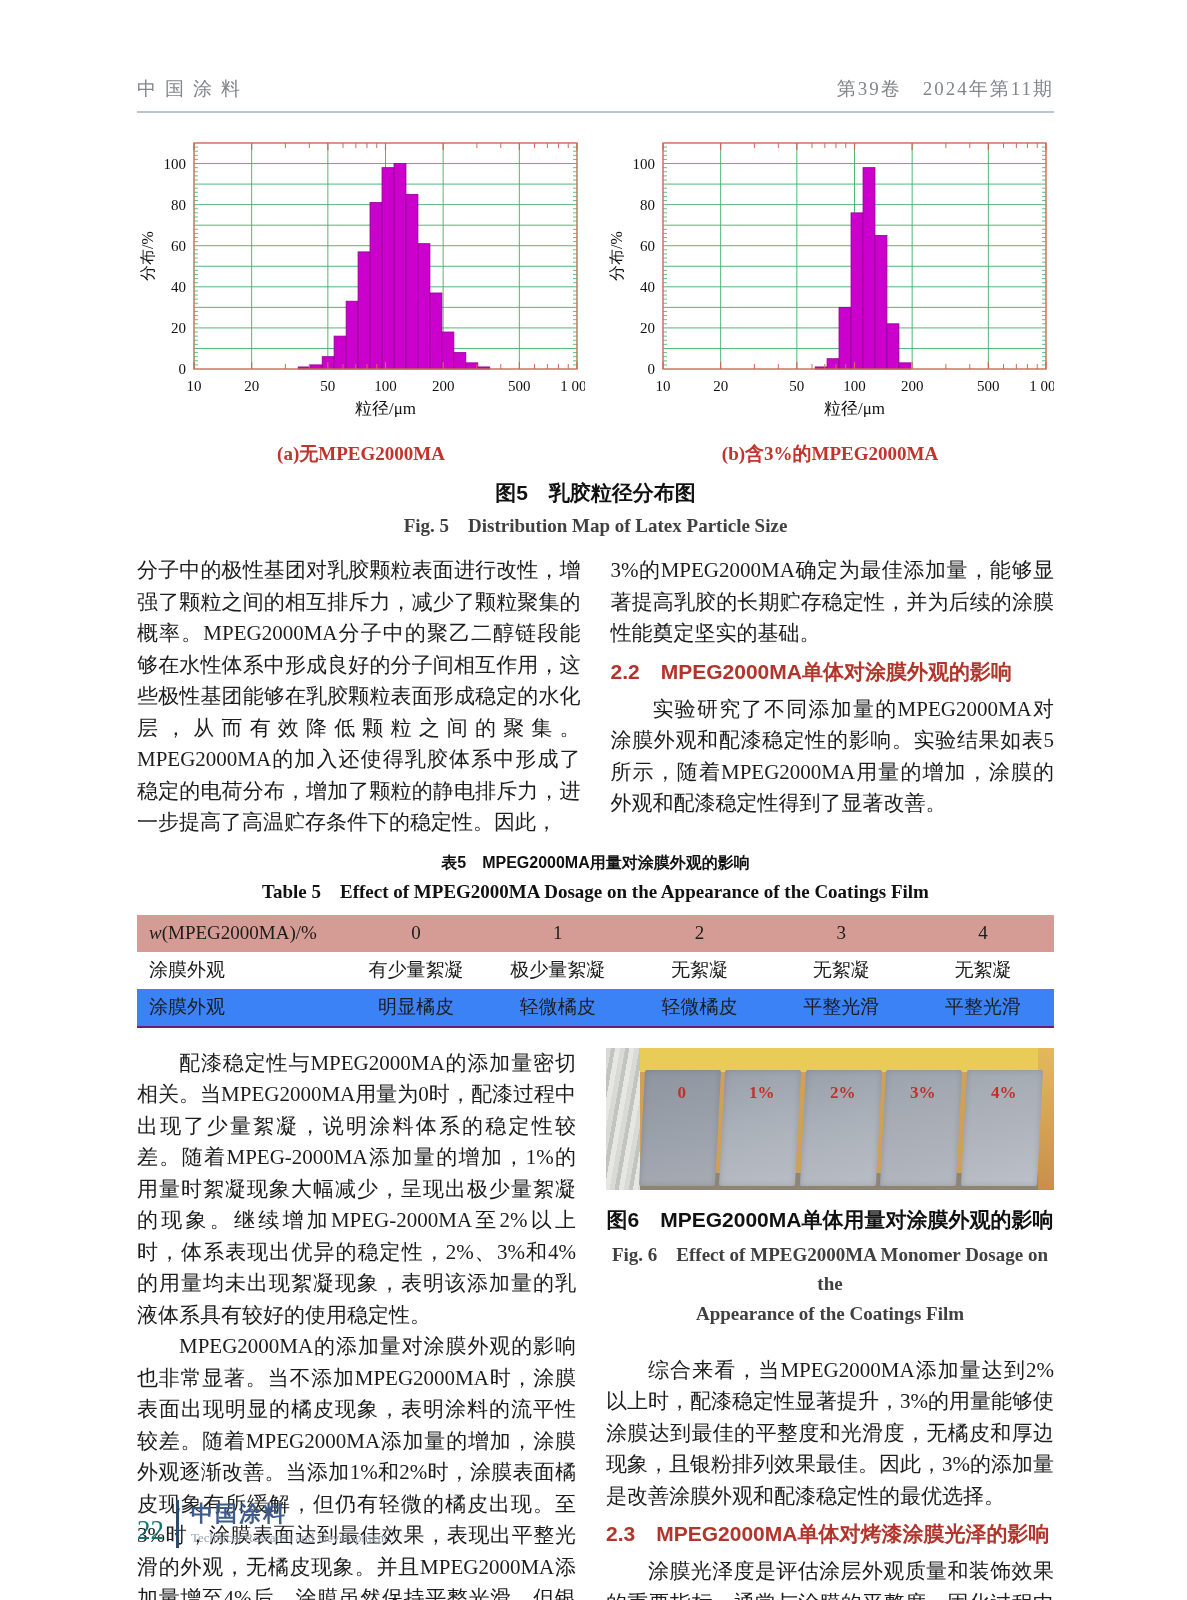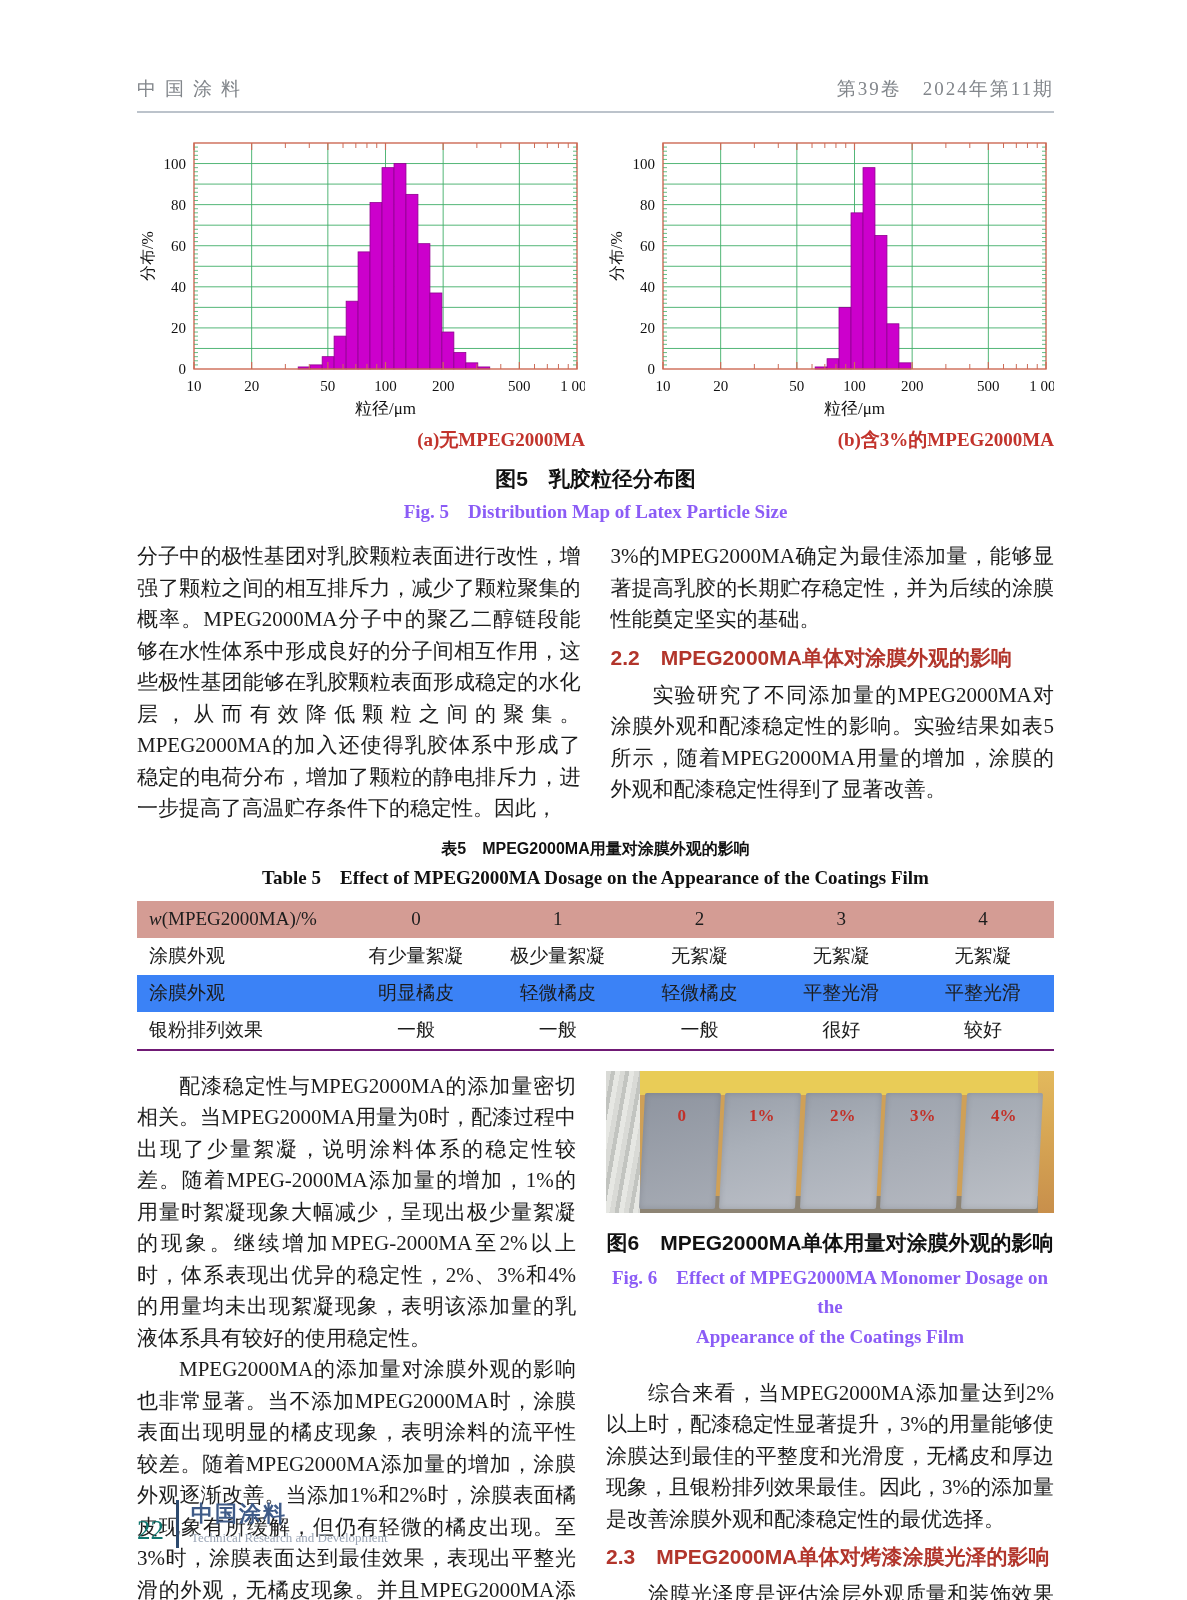--- a/index.html
+++ b/index.html
@@ -10,24 +10,24 @@
   
   .pg-header{display:flex;justify-content:space-between;align-items:flex-end;
              margin-top:76px;padding-bottom:9px;border-bottom:2px solid #bcc3cb;
              color:#82868b;font-size:19px;}
   .journal-name{letter-spacing:9px;}
   .issue-info{letter-spacing:2px;}
 
   
   .charts-row{display:flex;gap:21px;margin-top:16px;}
   .chart-fig{width:448px;}
-  .sub-caption{text-align:right;color:#c2332c;font-weight:600;font-size:19px;margin-top:6px;}
+  .sub-caption{text-align:center;color:#c2332c;font-weight:600;font-size:19px;margin-top:20px;}
   .fig-cap-zh{text-align:center;font-family:"Liberation Sans","DejaVu Sans",sans-serif;
               font-weight:bold;font-size:21px;margin-top:12px;color:#111;}
-  .fig-cap-en{text-align:center;font-weight:bold;font-size:19px;margin-top:6px;color:#8b5cf6;}
+  .fig-cap-en{text-align:center;font-weight:bold;font-size:19px;margin-top:6px;color:#404040;}
 
   
   .two-col{display:grid;grid-template-columns:1fr 1fr;column-gap:30px;margin-top:16px;
            font-size:21px;line-height:1.5;text-align:justify;}
   .two-col p{margin:0;}
   p.ind{text-indent:2em;}
   h3.section{font-family:"Liberation Sans","DejaVu Sans",sans-serif;color:#b2352b;
              font-size:21px;font-weight:bold;margin:7px 0 7px 0;text-align:left;line-height:1.45;}
 
   
@@ -475,28 +475,20 @@
           <td>无絮凝</td>
         </tr>
         <tr class="pink-light">
           <td class="rowlab">涂膜外观</td>
           <td>明显橘皮</td>
           <td>轻微橘皮</td>
           <td>轻微橘皮</td>
           <td>平整光滑</td>
           <td>平整光滑</td>
         </tr>
-        <tr>
-          <td class="rowlab">银粉排列效果</td>
-          <td>一般</td>
-          <td>一般</td>
-          <td>一般</td>
-          <td>很好</td>
-          <td>较好</td>
-        </tr>
       </tbody>
         </table>
     </div>
 
     <div class="two-col" style="margin-top:20px;">
       <div>
         <p class="ind">配漆稳定性与MPEG2000MA的添加量密切相关。当MPEG2000MA用量为0时，配漆过程中出现了少量絮凝，说明涂料体系的稳定性较差。随着MPEG-2000MA添加量的增加，1%的用量时絮凝现象大幅减少，呈现出极少量絮凝的现象。继续增加MPEG-2000MA至2%以上时，体系表现出优异的稳定性，2%、3%和4%的用量均未出现絮凝现象，表明该添加量的乳液体系具有较好的使用稳定性。</p>
         <p class="ind">MPEG2000MA的添加量对涂膜外观的影响也非常显著。当不添加MPEG2000MA时，涂膜表面出现明显的橘皮现象，表明涂料的流平性较差。随着MPEG2000MA添加量的增加，涂膜外观逐渐改善。当添加1%和2%时，涂膜表面橘皮现象有所缓解，但仍有轻微的橘皮出现。至3%时，涂膜表面达到最佳效果，表现出平整光滑的外观，无橘皮现象。并且MPEG2000MA添加量增至4%后，涂膜虽然保持平整光滑，但银粉排列效果明显下降，见图6。</p>
       </div>
       <div>

